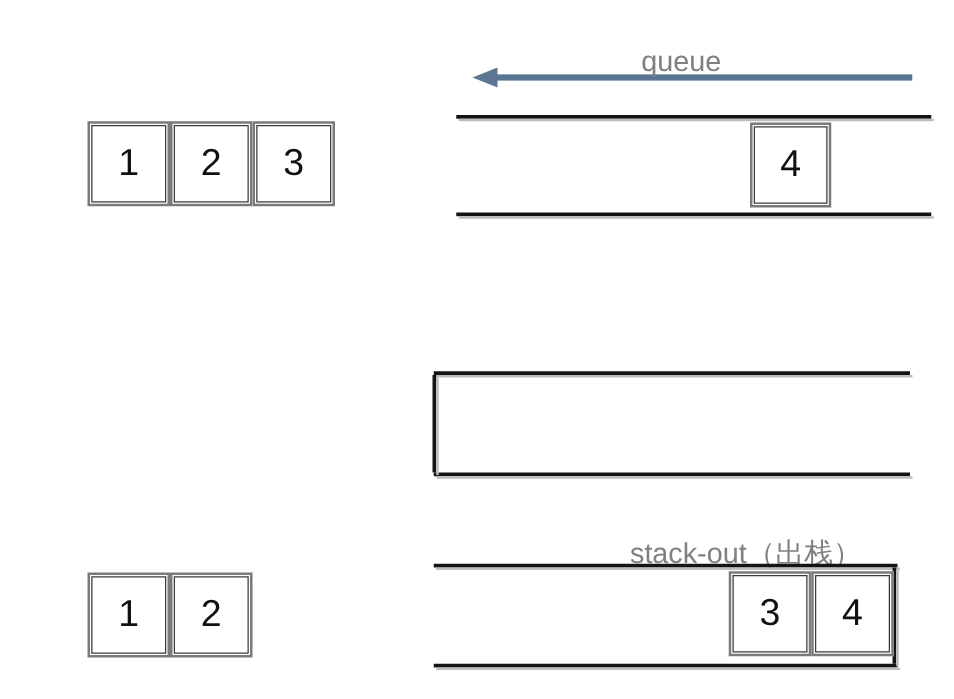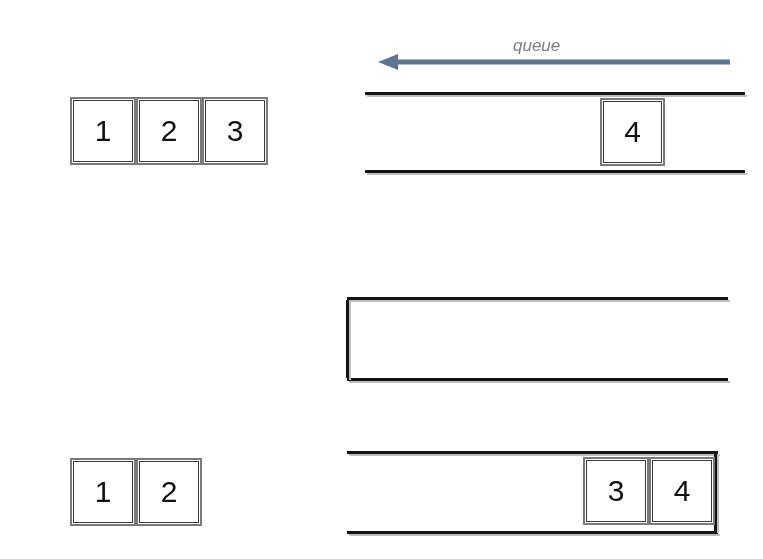--- a/index.html
+++ b/index.html
@@ -71,25 +71,24 @@
     top: 2px;
     bottom: -2px;
     left: 3px;
     width: 2px;
     background: #bdbdbd;
   }
 
   
   .lane-label {
     position: absolute;
-    font-size: 17px;
+    font-size: 23px;
     color: #808080;
     white-space: nowrap;
     font-family: "Liberation Sans", "DejaVu Sans", sans-serif;
-    font-style: italic;
   }
 
   
   .arrow-wrap {
     position: absolute;
   }
   .arrow-wrap svg {
     display: block;
   }
 </style>
@@ -142,20 +141,21 @@
     <div class="cell" style="left:70px; top:458px; width:66px; height:68px;">
       <span class="cell-inner"></span>
       <span class="num">1</span>
     </div>
     <div class="cell" style="left:136px; top:458px; width:66px; height:68px;">
       <span class="cell-inner"></span>
       <span class="num">2</span>
     </div>
   </div>
 
+  <div class="lane-label" style="left:504px; top:427px;">stack-out（出栈）</div>
 
   <div class="rail shadow" style="left:347px; top:451px; width:371px;"></div>
   <div class="rail shadow" style="left:347px; top:531px; width:371px;"></div>
   <div class="wall shadow" style="left:714px; top:454px; height:77px;"></div>
 
   <div>
     <div class="cell" style="left:583px; top:457px; width:66px; height:68px;">
       <span class="cell-inner"></span>
       <span class="num">3</span>
     </div>

